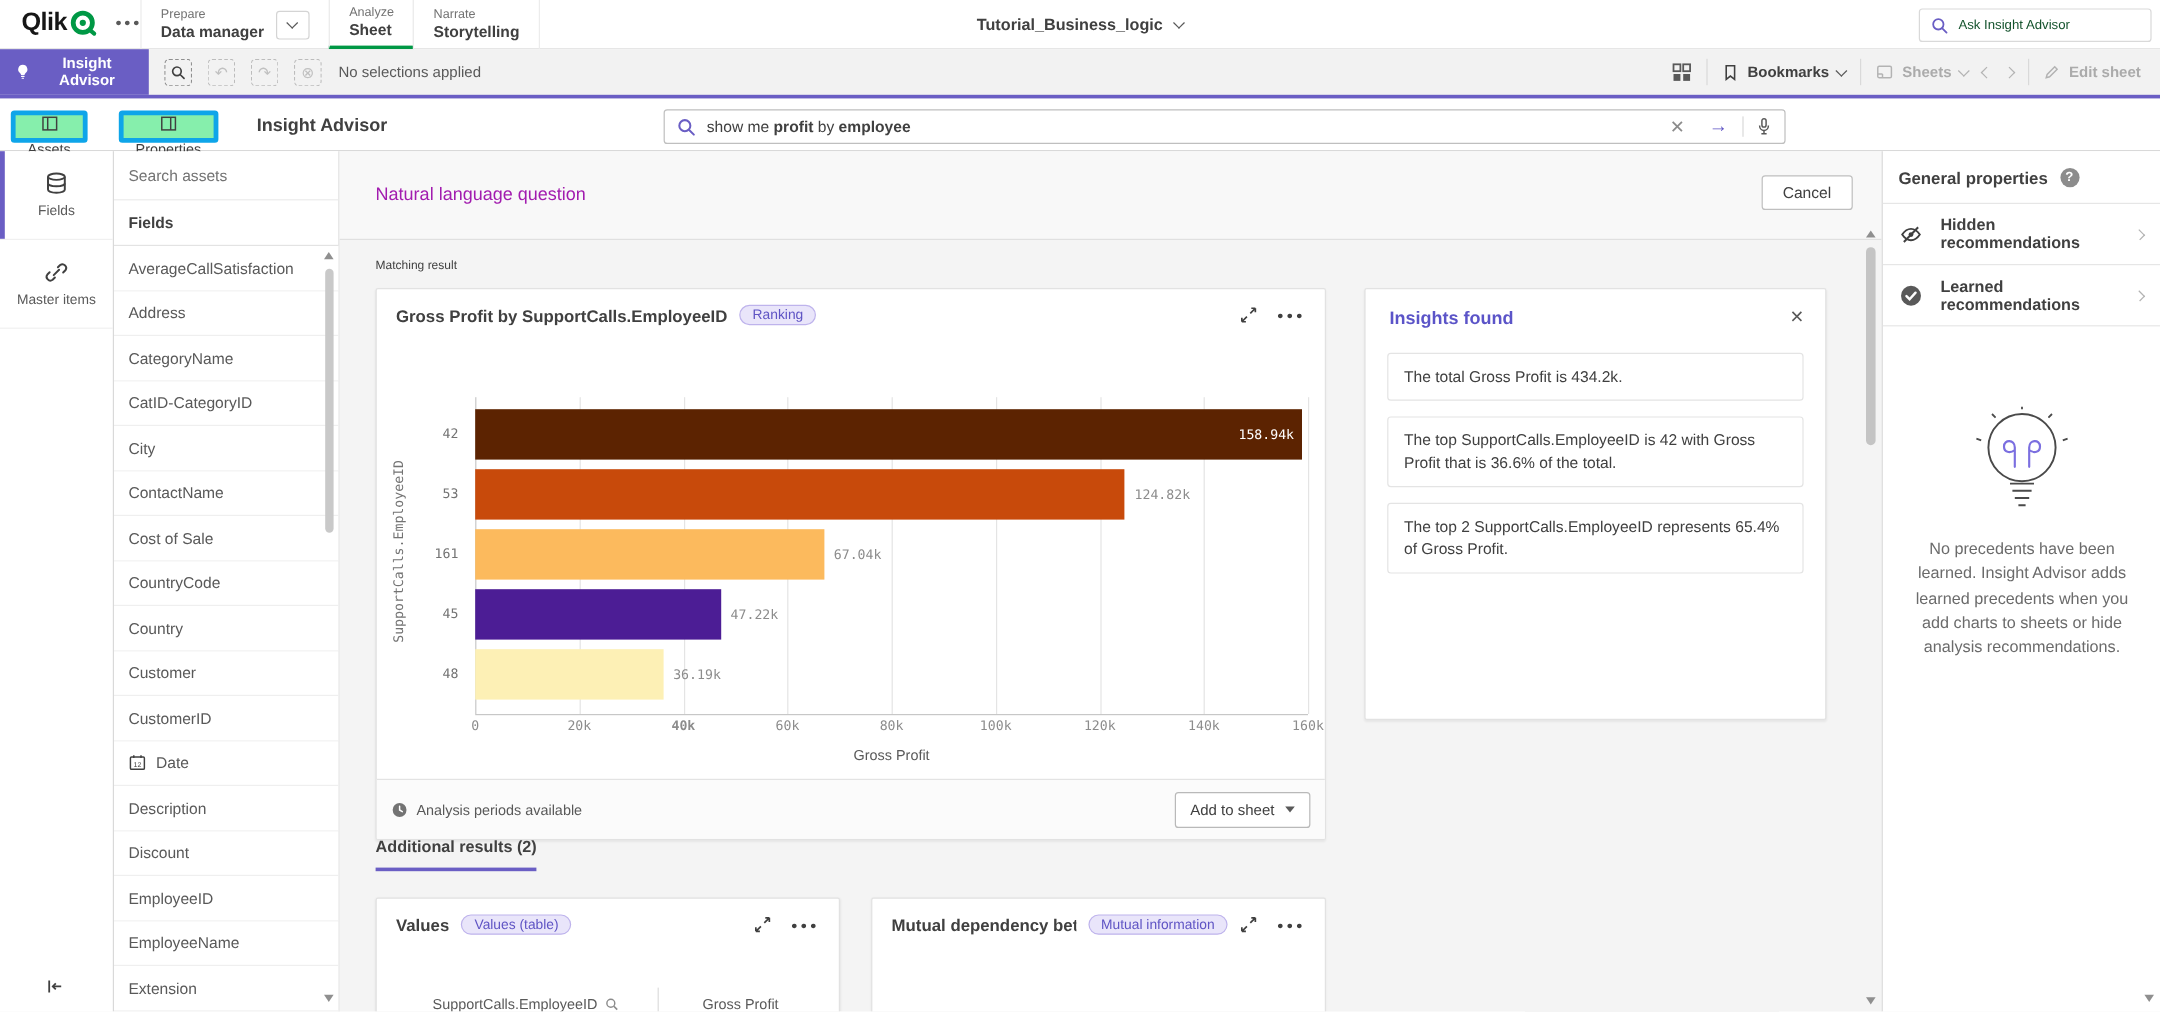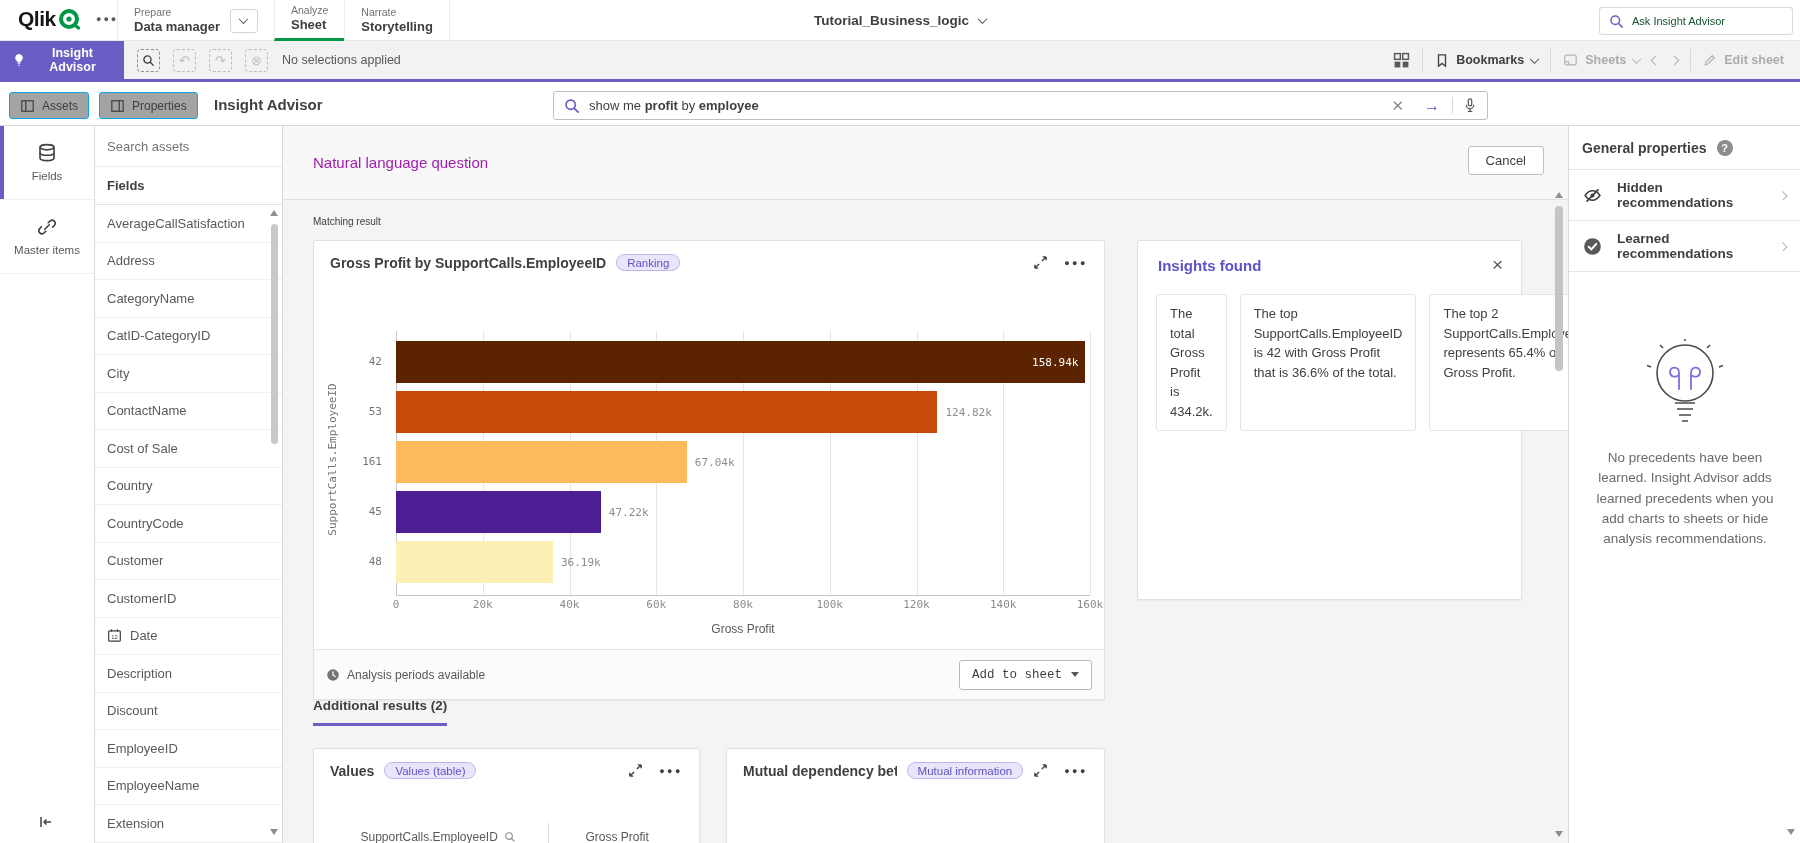--- a/index.html
+++ b/index.html
@@ -35,21 +35,21 @@
   .selbox { width:23px; height:23px; border:1px dashed #bcbcbc; border-radius:4px; display:flex; align-items:center; justify-content:center; font-size:13px; color:#c0c0c0; background:transparent; cursor:pointer; }
   .selbox.enabled { border-color:#8f8f8f; color:#404040; }
   #sel-status { font-size:12.5px; color:#595959; margin-left:14px; }
   #toolbar-right { margin-left:auto; display:flex; align-items:center; gap:12px; padding-right:16px; }
   .tb-item { display:flex; align-items:center; gap:7px; font-size:12.5px; color:#404040; cursor:pointer; }
   .tb-item.disabled { color:#ababab; cursor:default; }
   .vdiv { width:1px; height:22px; background:#d9d9d9; }
 
   
   #subheader { position:absolute; left:0; top:85px; width:1800px; height:41px; background:#fff; border-bottom:1px solid #d9d9d9; }
-  .panel-btn { position:absolute; top:7px; height:27px; background:#a3a3a3; border:1px solid #0ea5e9; border-radius:3px; display:flex; align-items:center; gap:7px; padding:0 10px; font-size:12px; color:#404040; font-family:inherit; cursor:pointer; }
+  .panel-btn { position:absolute; top:7px; height:27px; background:#86efac; border:4px solid #0ea5e9; border-radius:3px; display:flex; align-items:center; gap:7px; padding:0 10px; font-size:12px; color:#404040; font-family:inherit; cursor:pointer;flex-direction:column; }
   #assets-btn { left:9px; }
   #properties-btn { left:99px; }
   #ia-title { position:absolute; left:214px; top:11px; font-size:15px; font-weight:700; color:#404040; }
   #nlq-search { position:absolute; left:553px; top:6px; width:935px; height:29px; border:1px solid #bfbfbf; border-radius:3px; background:#fff; display:flex; align-items:center; padding:0 10px; }
   #nlq-query { font-size:13px; color:#404040; margin-left:9px; flex:1; }
   #nlq-clear { font-size:15px; color:#8c8c8c; padding:0 10px; cursor:pointer; }
   #nlq-go { font-size:16px; color:#5f54c4; font-weight:700; padding:0 10px; cursor:pointer; }
   #nlq-mic { border-left:1px solid #d9d9d9; padding-left:10px; margin-left:2px; display:flex; align-items:center; cursor:pointer; }
 
   
@@ -93,28 +93,28 @@
   .gridline { position:absolute; top:0; bottom:0; width:1px; background:#e4e4e4; }
   .gridline.axisline { background:#c7c7c7; }
   .bar { position:absolute; left:0; height:42px; }
   .bar-value { position:absolute; left:100%; margin-left:8px; top:50%; transform:translateY(-50%); font-size:11px; color:#8c8c8c; font-family:"DejaVu Sans Mono", monospace; white-space:nowrap; }
   .bar-value.inside { left:auto; right:7px; margin-left:0; color:#fff; }
   #x-ticks { position:absolute; left:82px; top:357px; width:694px; height:16px; }
   .tick { position:absolute; transform:translateX(-50%); font-size:11px; color:#8c8c8c; font-family:"DejaVu Sans Mono", monospace; }
   #x-axis-label { position:absolute; left:82px; top:381px; width:694px; text-align:center; font-size:12px; color:#595959; }
   #chart-footer { position:absolute; left:0; right:0; bottom:0; height:50px; border-top:1px solid #e3e3e3; background:#fbfbfb; display:flex; align-items:center; padding:0 12px; }
   #analysis-note { display:flex; align-items:center; gap:7px; font-size:12px; color:#595959; }
-  #add-to-sheet { margin-left:auto; height:30px; background:#fff; border:1px solid #b9b9b9; border-radius:3px; font-size:12.5px; color:#404040; font-family:Liberation Mono, monospace; display:flex; align-items:center; gap:9px; padding:0 12px; cursor:pointer; }
+  #add-to-sheet { margin-left:auto; height:30px; background:#fff; border:1px solid #b9b9b9; border-radius:3px; font-size:12.5px; color:#404040; font-family:Liberation Sans, sans-serif; display:flex; align-items:center; gap:9px; padding:0 12px; cursor:pointer; }
   .caret-down { width:0; height:0; border-left:4.5px solid transparent; border-right:4.5px solid transparent; border-top:5.5px solid #595959; }
 
   #insights-panel { left:854px; top:40px; width:385px; height:360px; }
   #insights-head { display:flex; align-items:flex-start; padding:16px 18px 0 20px; }
   #insights-title { font-size:15px; font-weight:700; color:#5b54c8; }
   #insights-close { margin-left:auto; font-size:19px; color:#595959; line-height:16px; cursor:pointer; }
-  #insights-list { padding:20px 18px 13px 18px; display:flex; flex-direction:row; gap:13px; }
+  #insights-list { padding:20px 18px 13px 18px; display:flex; flex-direction:column; gap:13px; }
   .insight-item { border:1px solid #e4e4e4; border-radius:3px; padding:9px 13px; font-size:13px; color:#404040; line-height:1.5; background:#fff; }
 
   #additional-tab { position:absolute; left:30px; top:498px; display:inline-block; font-size:13.5px; font-weight:700; color:#404040; padding-bottom:10px; border-bottom:3px solid #6a5ec4; cursor:pointer; }
 
   #values-card { left:30px; top:548px; width:387px; height:400px; }
   #values-table-head { position:absolute; left:14px; right:14px; top:74px; height:28px; display:flex; align-items:center; border-bottom:1px solid #ddd; }
   .vth-col { font-size:12px; color:#595959; display:flex; align-items:center; justify-content:center; gap:6px; }
   .vth-col.c1 { width:62%; border-right:1px solid #ddd; height:100%; }
   .vth-col.c2 { width:38%; height:100%; }
 
@@ -354,24 +354,24 @@
           <div class="field-item">
             <span>City</span>
           </div>
           <div class="field-item">
             <span>ContactName</span>
           </div>
           <div class="field-item">
             <span>Cost of Sale</span>
           </div>
           <div class="field-item">
+            <span>CountryCode</span>
+          </div>
+          <div class="field-item">
             <span>Country</span>
-          </div>
-          <div class="field-item">
-            <span>CountryCode</span>
           </div>
           <div class="field-item">
             <span>Customer</span>
           </div>
           <div class="field-item">
             <span>CustomerID</span>
           </div>
           <div class="field-item">
             <span class="icon">
               <svg width="15" height="15" viewBox="0 0 16 16">
@@ -458,21 +458,21 @@
               <div class="bar" style="top: 160px; width: 29.5125%; background: #4c1d95;">
                 <span class="bar-value">47.22k</span>
               </div>
               <div class="bar" style="top: 210px; width: 22.6187%; background: rgb(253, 240, 181);">
                 <span class="bar-value">36.19k</span>
               </div>
             </div>
           <div id="x-ticks">
               <span class="tick" style="left: 0%;">0</span>
               <span class="tick" style="left: 12.5%;">20k</span>
-              <span class="tick" style="left: 25%;">40k</span>
+              <span class="tick" style="left: 25%; font-weight: bold;">40k</span>
               <span class="tick" style="left: 37.5%;">60k</span>
               <span class="tick" style="left: 50%;">80k</span>
               <span class="tick" style="left: 62.5%;">100k</span>
               <span class="tick" style="left: 75%;">120k</span>
               <span class="tick" style="left: 87.5%;">140k</span>
               <span class="tick" style="left: 100%;">160k</span>
             </div>
           <div id="x-axis-label">Gross Profit</div>
           <div id="chart-footer">
             <span id="analysis-note">

